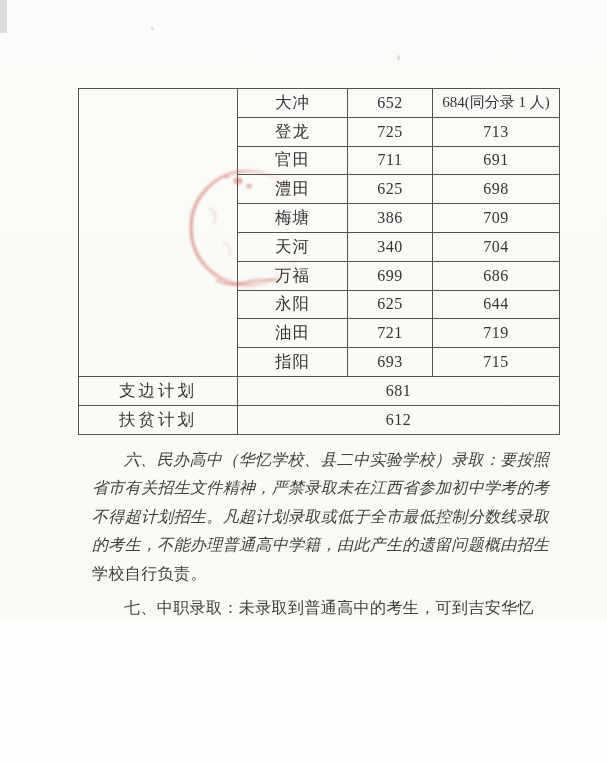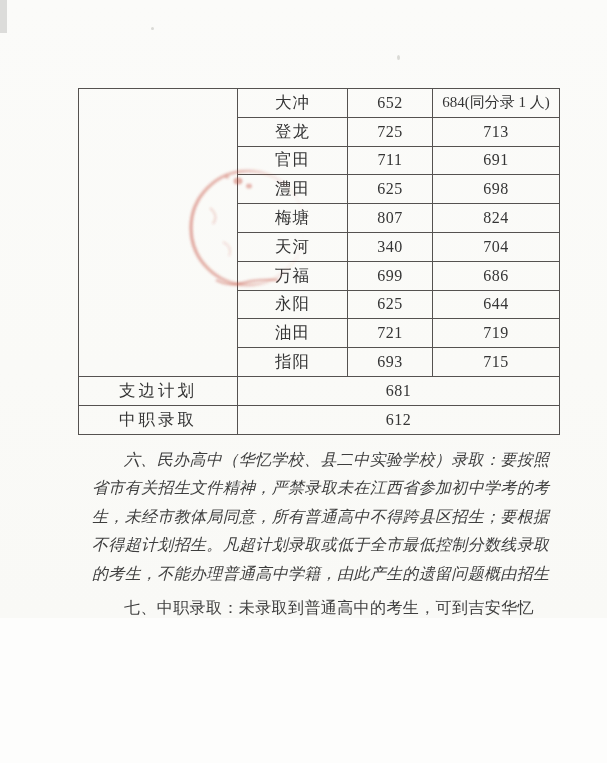--- a/index.html
+++ b/index.html
@@ -108,22 +108,22 @@
         <td class="num">711</td>
         <td class="num">691</td>
       </tr>
       <tr>
         <td>澧田</td>
         <td class="num">625</td>
         <td class="num">698</td>
       </tr>
       <tr>
         <td>梅塘</td>
-        <td class="num">807</td>
-        <td class="num">824</td>
+        <td class="num">386</td>
+        <td class="num">709</td>
       </tr>
       <tr>
         <td>天河</td>
         <td class="num">340</td>
         <td class="num">704</td>
       </tr>
       <tr>
         <td>万福</td>
         <td class="num">699</td>
         <td class="num">686</td>
@@ -141,21 +141,21 @@
       <tr>
         <td>指阳</td>
         <td class="num">693</td>
         <td class="num">715</td>
       </tr>
       <tr>
         <td class="plan-label">支边计划</td>
         <td class="num" colspan="3">681</td>
       </tr>
       <tr>
-        <td class="plan-label">中职录取</td>
+        <td class="plan-label">扶贫计划</td>
         <td class="num" colspan="3">612</td>
       </tr>
     </tbody>
   </table>
 
   <svg class="stamp" width="172" height="162" viewBox="0 0 172 162" aria-hidden="true">
     <defs>
       <linearGradient id="fadeR" x1="0" y1="0" x2="1" y2="0">
         <stop offset="0" stop-color="#c44a3a" stop-opacity="0.42"></stop>
         <stop offset="0.45" stop-color="#c44a3a" stop-opacity="0.30"></stop>
@@ -174,23 +174,23 @@
       <path d="M42,58 q9,7 3,16" fill="none" stroke="#c44a3a" stroke-width="2.2" opacity="0.18"></path>
       <path d="M55,92 q10,5 6,14" fill="none" stroke="#c44a3a" stroke-width="2" opacity="0.14"></path>
       <path d="M48,130 q12,7 26,3 q14,-4 36,-3" fill="none" stroke="#c44a3a" stroke-width="2.6" opacity="0.35"></path>
     </g>
   </svg>
 
   <div class="body-text">
     <div class="para para-6">
       <div class="line indent full">六、民办高中（华忆学校、县二中实验学校）录取：要按照</div>
       <div class="line full">省市有关招生文件精神，严禁录取未在江西省参加初中学考的考</div>
-      <div class="line full">生，未经市教体局同意，所有普通高中不得跨县区招生；要根据</div>
       <div class="line full">不得超计划招生。凡超计划录取或低于全市最低控制分数线录取</div>
       <div class="line full">的考生，不能办理普通高中学籍，由此产生的遗留问题概由招生</div>
+      <div class="line">学校自行负责。</div>
     </div>
     <div class="para para-7">
       <div class="line indent">七、中职录取：未录取到普通高中的考生，可到吉安华忆</div>
     </div>
   </div>
 
   <div class="page-number">—3—</div>
 
 </div>
 

